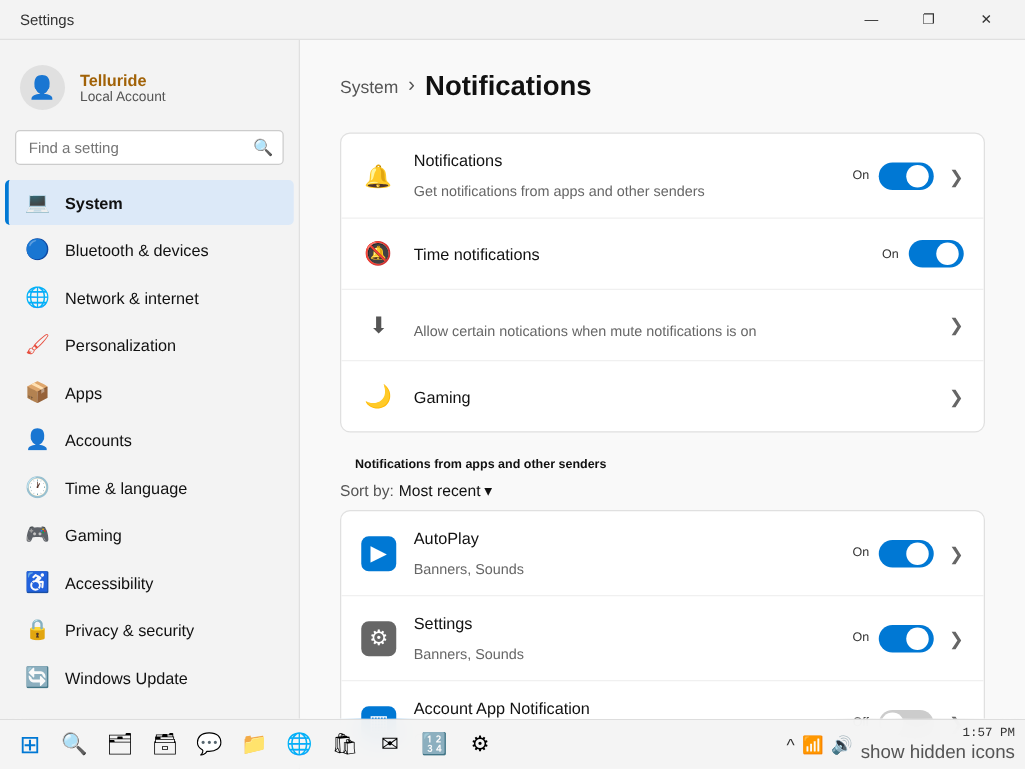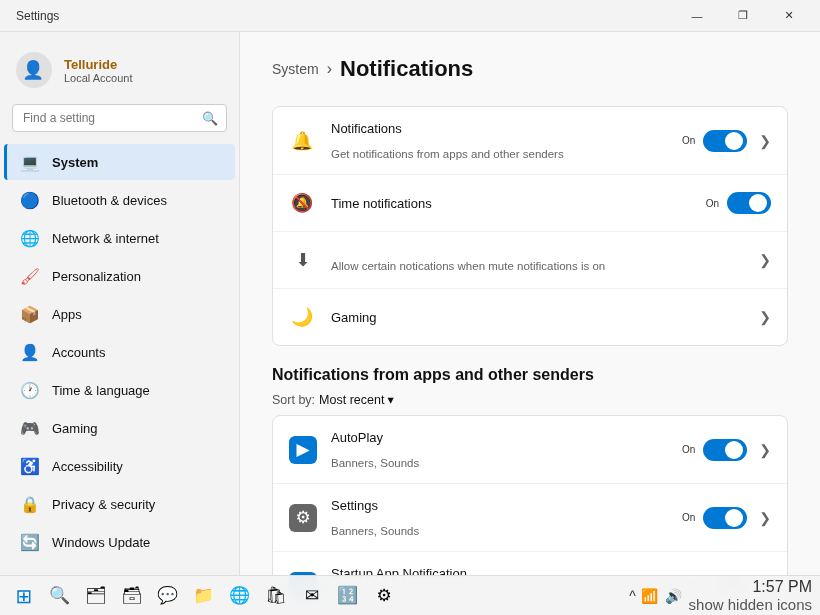--- a/index.html
+++ b/index.html
@@ -221,24 +221,24 @@
       transition: left 0.2s;
     }
     .toggle.on .toggle-thumb { left: 22px; }
     .toggle.off .toggle-thumb { left: 2px; }
 
     .chevron-right { color: #666; font-size: 14px; margin-left: 4px; }
     .chevron-down { color: #666; font-size: 14px; margin-left: 4px; }
 
     
     .section-header {
-      font-size: 16px;
+      font-size: 10px;
       font-weight: 600;
       color: #111;
-      margin: 20px 0 8px;
+      margin: 20px 12px 8px;
     }
 
     
     .sort-row {
       display: flex;
       align-items: center;
       gap: 4px;
       margin-bottom: 8px;
       font-size: 12.5px;
       color: #333;
@@ -297,21 +297,21 @@
     .taskbar-start { color: #0078d4; font-size: 20px; }
     .taskbar-right {
       display: flex;
       align-items: center;
       gap: 6px;
       font-size: 11px;
       color: #333;
     }
     .tray-icon { font-size: 14px; cursor: pointer; }
     .clock { text-align: right; }
-    .clock-time { font-size: 16px; font-weight: 500; }
+    .clock-time { font-size: 10px; font-weight: 500; font-family: Liberation Mono, monospace; }
     .clock-date { font-size: 11px; }
   </style>
 </head>
 <body>
 
 <div class="titlebar">
   <span class="titlebar-title">Settings</span>
   <div class="titlebar-controls">
     <button class="titlebar-btn">—</button>
     <button class="titlebar-btn">❐</button>
@@ -471,21 +471,21 @@
       <span class="setting-label">On</span>
       <div class="toggle on">
               <div class="toggle-thumb"></div>
             </div>
       <span class="chevron-right">❯</span>
     </div>
   </div>
         <div class="setting-row">
     <div class="app-icon startup">▦</div>
     <div class="setting-text">
-      <div class="setting-title">Startup App Notification</div>
+      <div class="setting-title">Account App Notification</div>
       <div class="setting-desc">Off</div>
     </div>
     <div class="setting-control">
       <span class="setting-label">Off</span>
       <div class="toggle off">
               <div class="toggle-thumb"></div>
             </div>
       <span class="chevron-right">❯</span>
     </div>
   </div>

